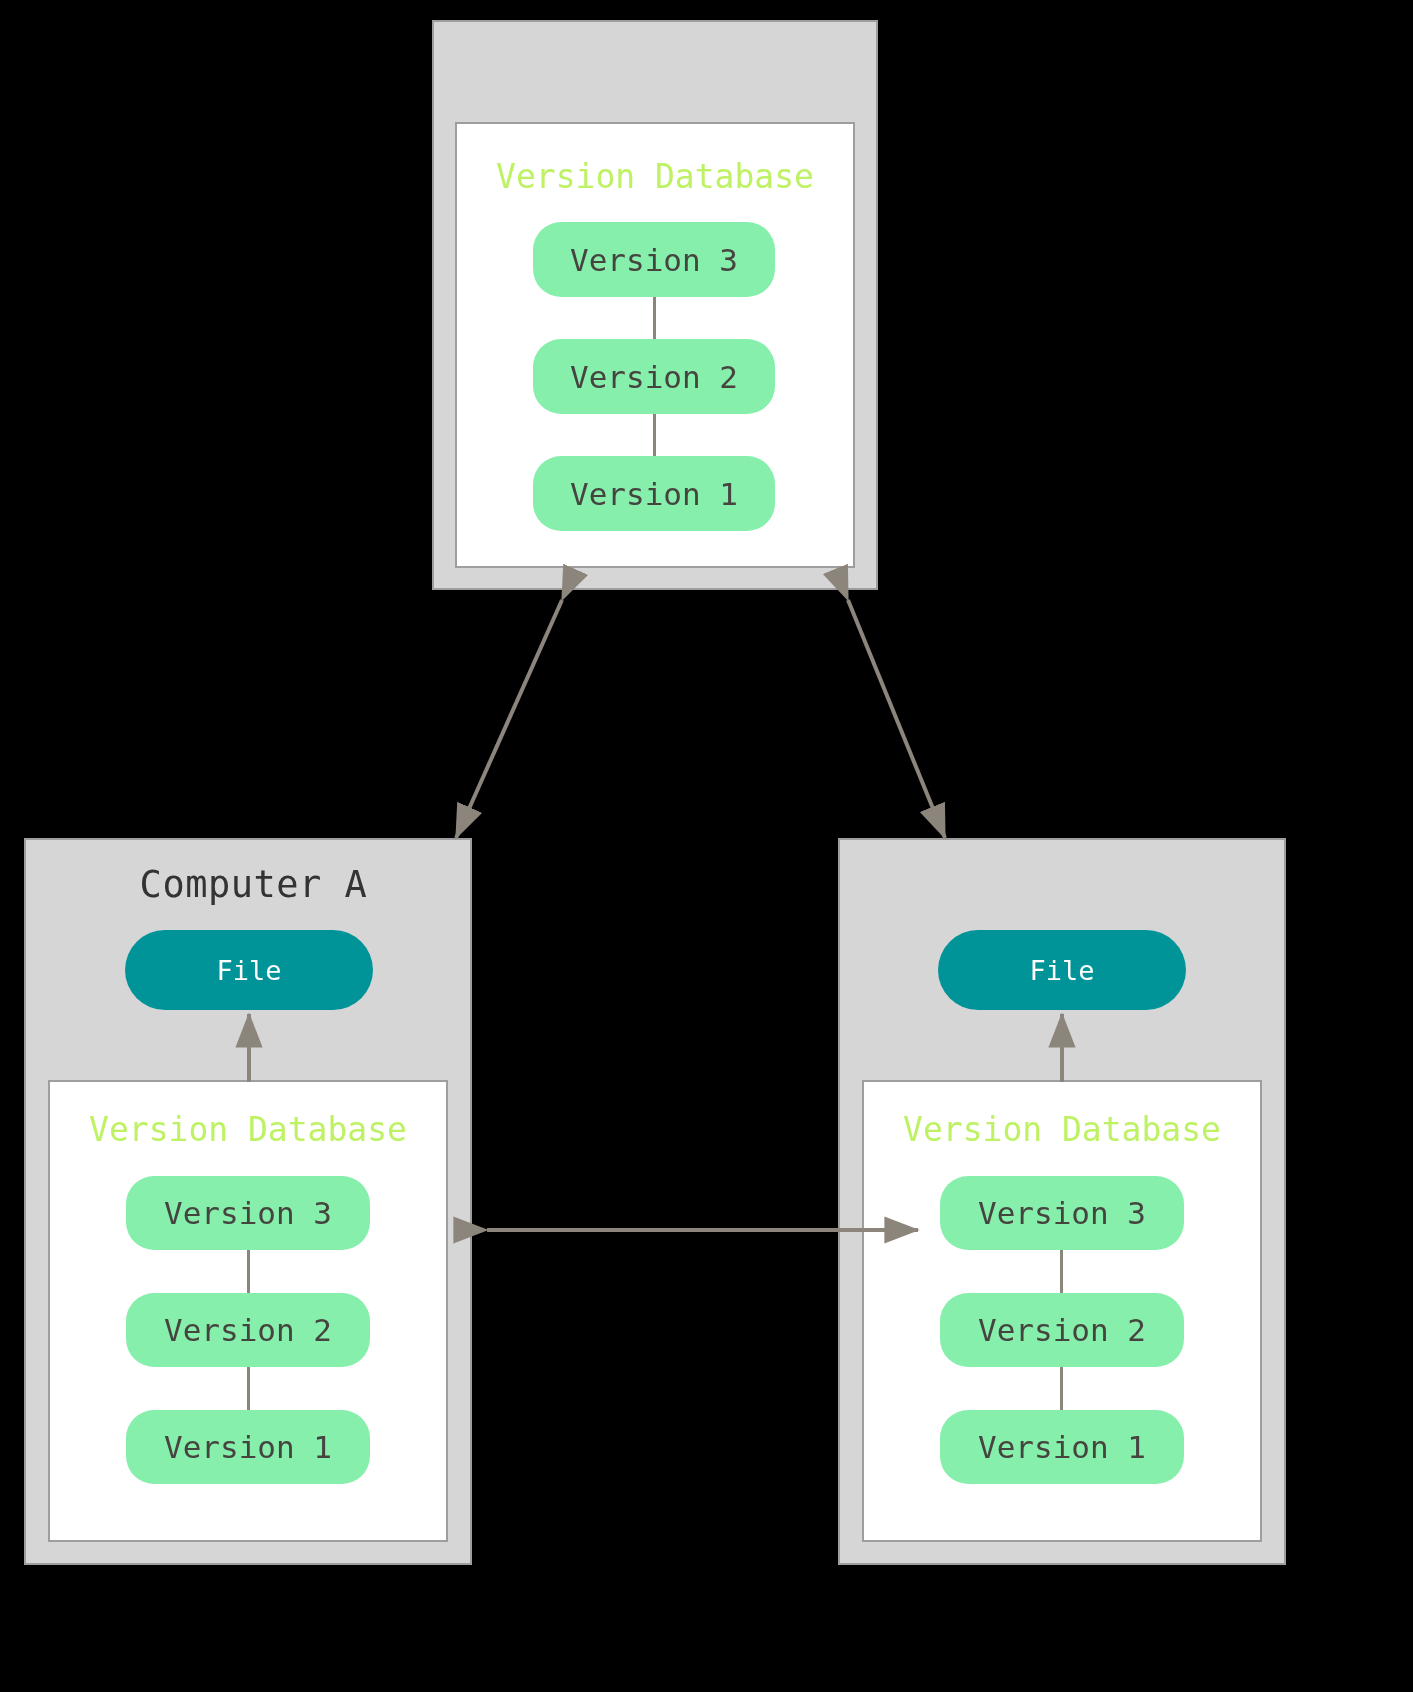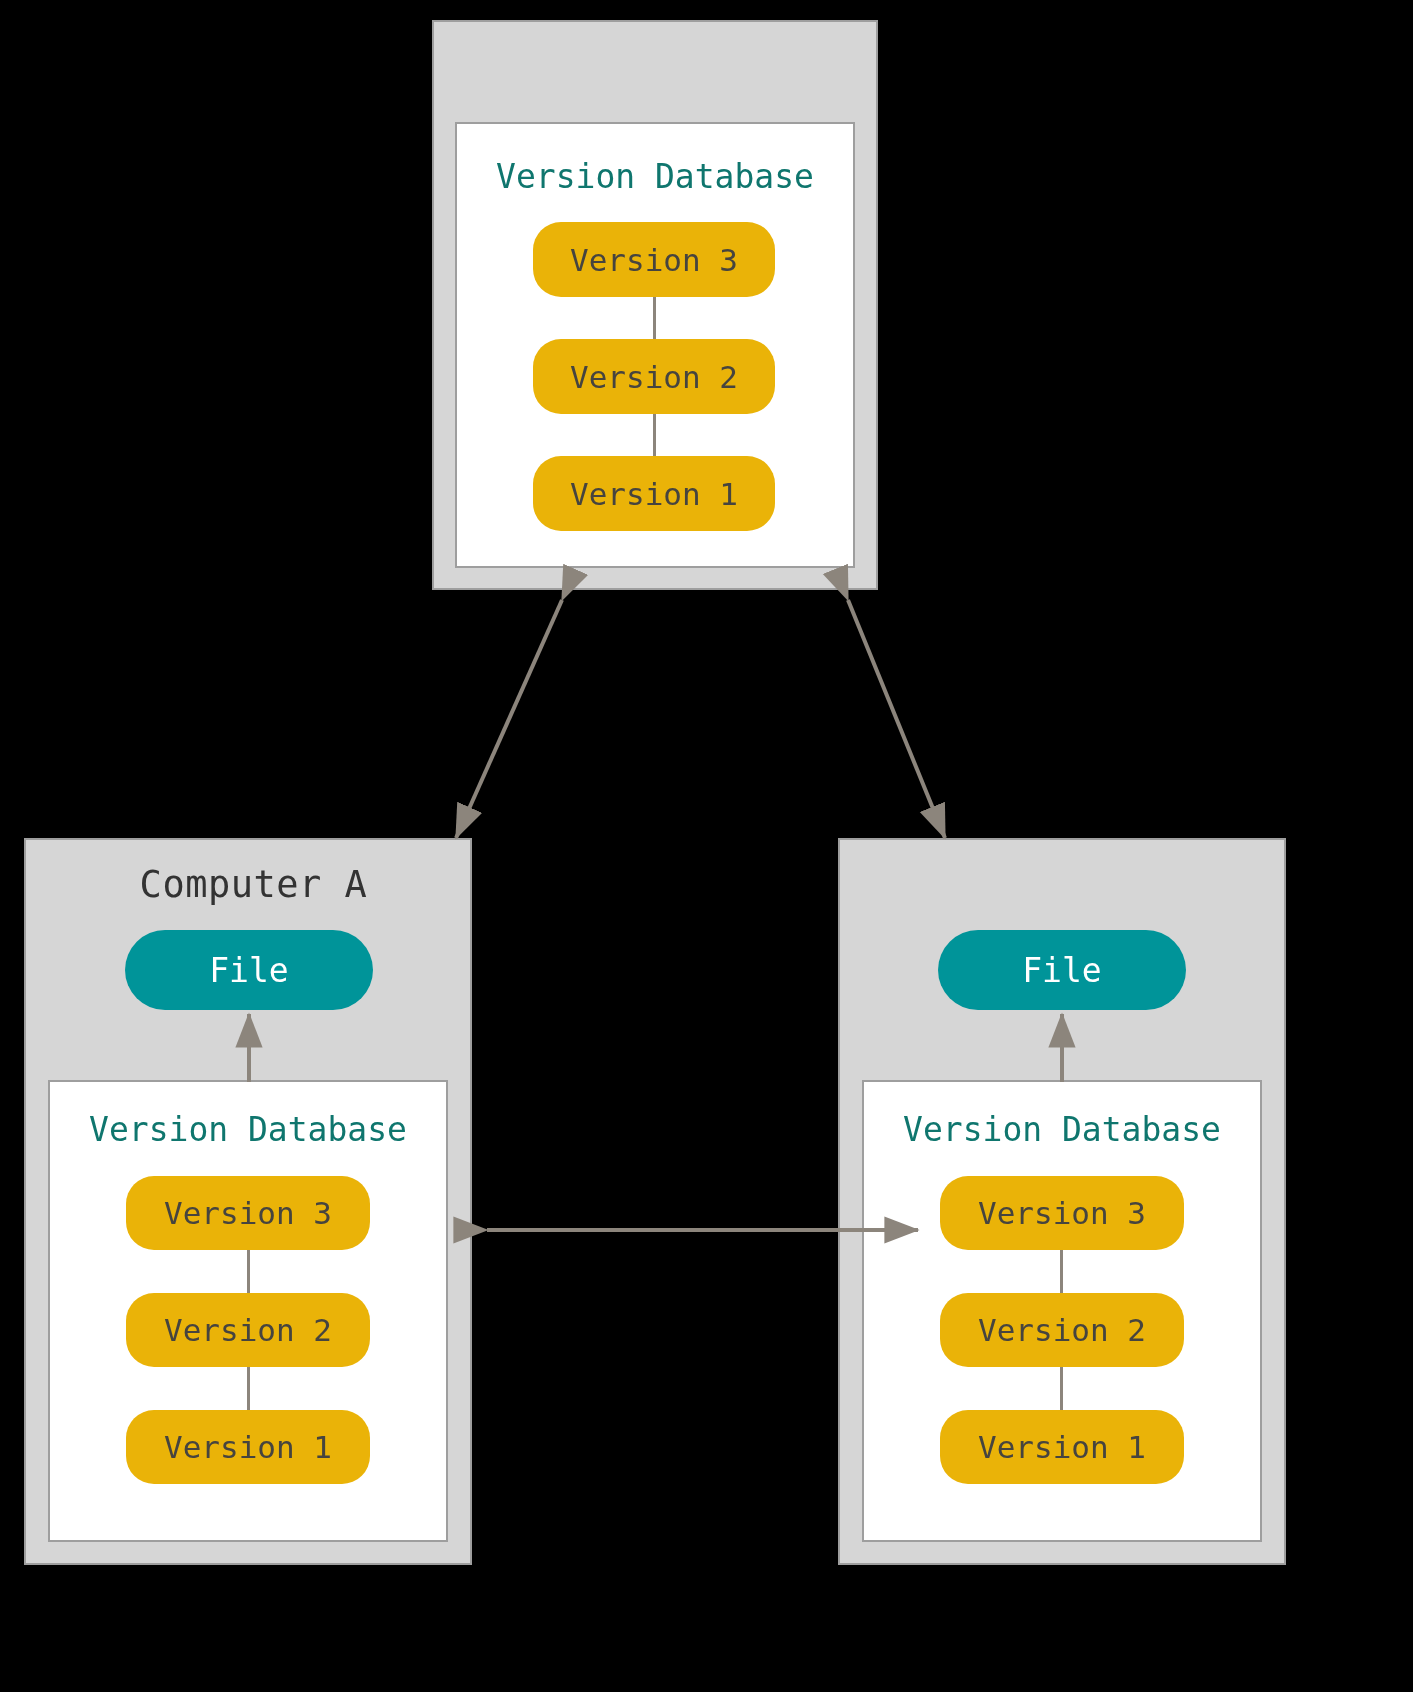--- a/index.html
+++ b/index.html
@@ -48,48 +48,48 @@
     letter-spacing: 0.5px;
     line-height: 1;
     white-space: nowrap;
     z-index: 6;
   }
   .inner-title {
     position: absolute;
     left: 0;
     right: 0;
     text-align: center;
-    color: #0f766e;
+    color: #bef264;
     font-size: 33px;
     line-height: 1;
     white-space: nowrap;
     z-index: 6;
   }
 
   
   .pill {
     position: absolute;
     display: flex;
     align-items: center;
     justify-content: center;
     box-sizing: border-box;
     white-space: nowrap;
     z-index: 6;
   }
   .pill-version {
-    background: #eab308;
+    background: #86efac;
     color: #46443f;
     border-radius: 28px;
     font-size: 31px;
   }
   .pill-file {
     background: #009499;
     color: #ffffff;
     border-radius: 999px;
-    font-size: 33px;
+    font-size: 27px;
   }
 
   
   .vconn {
     position: absolute;
     width: 3px;
     background: #8c8madding;
     background: #8c857c;
     z-index: 5;
   }

